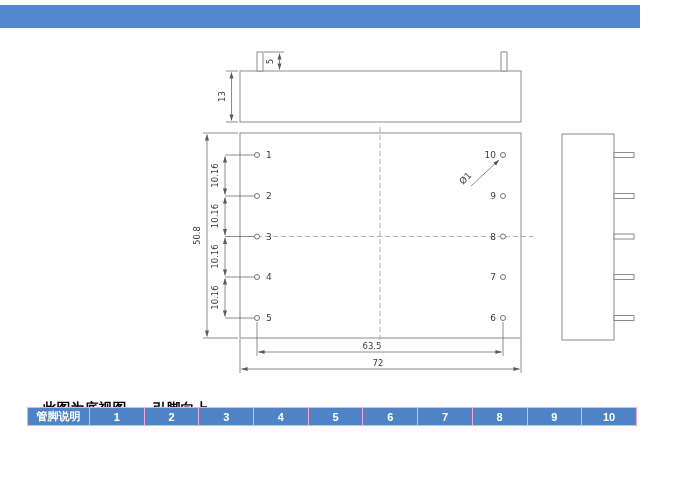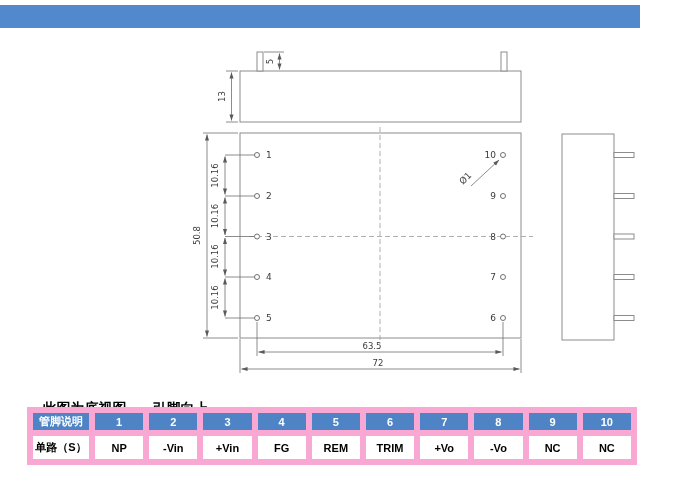--- a/index.html
+++ b/index.html
@@ -18,21 +18,21 @@
     position:absolute;left:27px;top:384px;font-size:14px;font-weight:bold;
     color:#000;white-space:pre;
   }
   .note-part2{margin-left:26px;}
   table.pin-table{
     position:absolute;left:27px;top:407px;width:610px;
     border-collapse:collapse;table-layout:fixed;
     font-size:11px;font-weight:bold;color:#000;
   }
   table.pin-table th,table.pin-table td{
-    border:6px solid #f9a8d4;text-align:center;vertical-align:middle;
+    border:1px solid #f9a8d4;text-align:center;vertical-align:middle;
     padding:0;overflow:hidden;
   }
   table.pin-table th{
     background:#4e84c6;color:#ffffff;height:17px;font-size:11px;font-weight:bold;
   }
   table.pin-table td{height:23px;background:#ffffff;}
   td.rowlabel{font-size:11px;}
   svg text{fill:#3a3a3a;font-family:"DejaVu Sans",sans-serif;}
 </style>
 </head>
@@ -178,29 +178,16 @@
         <th>4</th>
         <th>5</th>
         <th>6</th>
         <th>7</th>
         <th>8</th>
         <th>9</th>
         <th>10</th>
       </tr>
     </thead>
     <tbody>
-      <tr>
-        <td class="rowlabel">单路（S）</td>
-        <td>NP</td>
-        <td>-Vin</td>
-        <td>+Vin</td>
-        <td>FG</td>
-        <td>REM</td>
-        <td>TRIM</td>
-        <td>+Vo</td>
-        <td>-Vo</td>
-        <td>NC</td>
-        <td>NC</td>
-      </tr>
     </tbody>
   </table>
 
 </div>
 
 </body></html>

